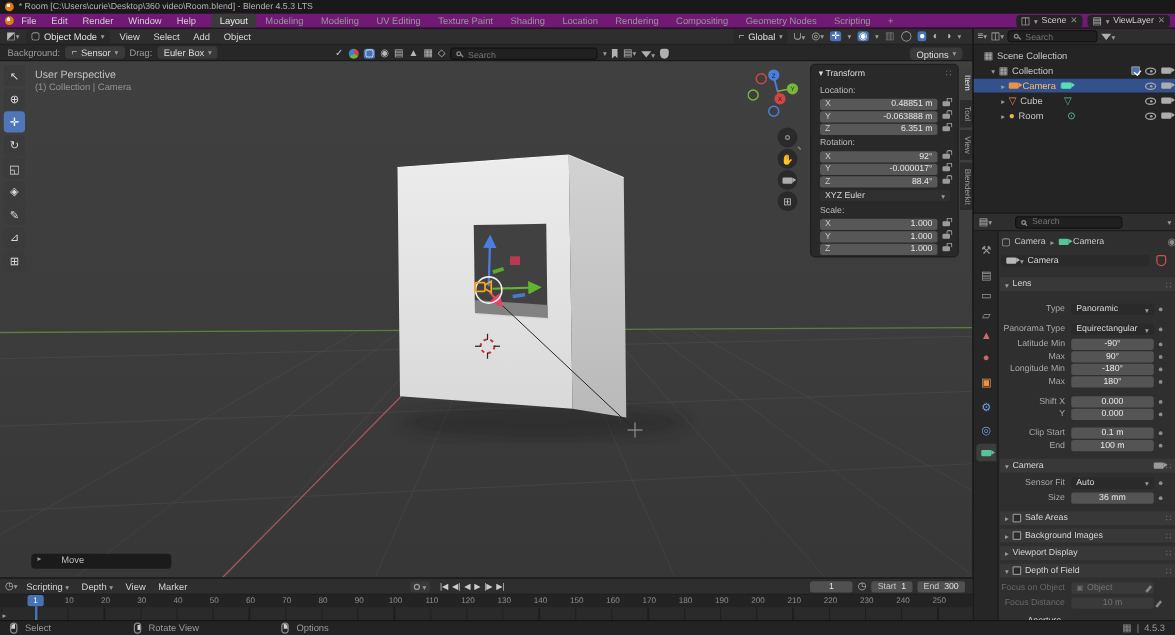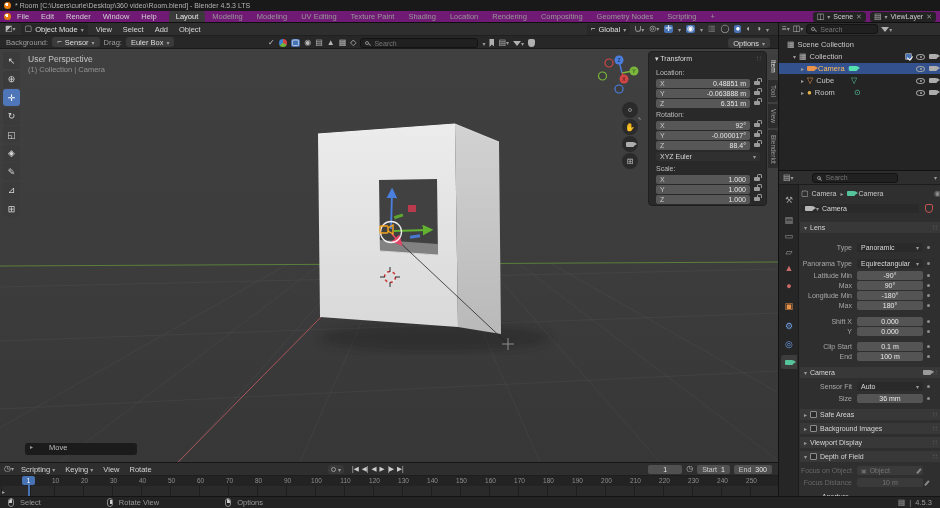--- a/index.html
+++ b/index.html
@@ -660,23 +660,23 @@
     <div class="phead" style="top:320px;background:transparent">
         <span class="car" style="margin-left:12px">▾</span>
         <span>Aperture</span>
       </div>
   </div>
 
   <div id="timeline" class="abs">
     <div class="hdr">
       <span class="icon8">◷<span class="car">▾</span></span>
       <span class="tmenu"><span>Scripting</span> <span class="car">▾</span></span>
-      <span class="tmenu"><span>Keying</span> <span class="car">▾</span></span>
+      <span class="tmenu"><span>Depth</span> <span class="car">▾</span></span>
       <span class="tmenu">View</span>
-      <span class="tmenu">Rotate</span>
+      <span class="tmenu">Marker</span>
       <div class="abs flex" style="left:328px;top:2px;gap:2px;background:#383838;border-radius:3px;height:9px;padding:0 3px">
         <span style="width:5px;height:5px;border:1.2px solid #9a9a9a;border-radius:50%;display:inline-block"></span>
           <span class="car">▾</span>
       </div>
       <div class="transport">
         <span>|◀</span>
         <span>◀|</span>
         <span>◀</span>
         <span>▶</span>
         <span>|▶</span>

